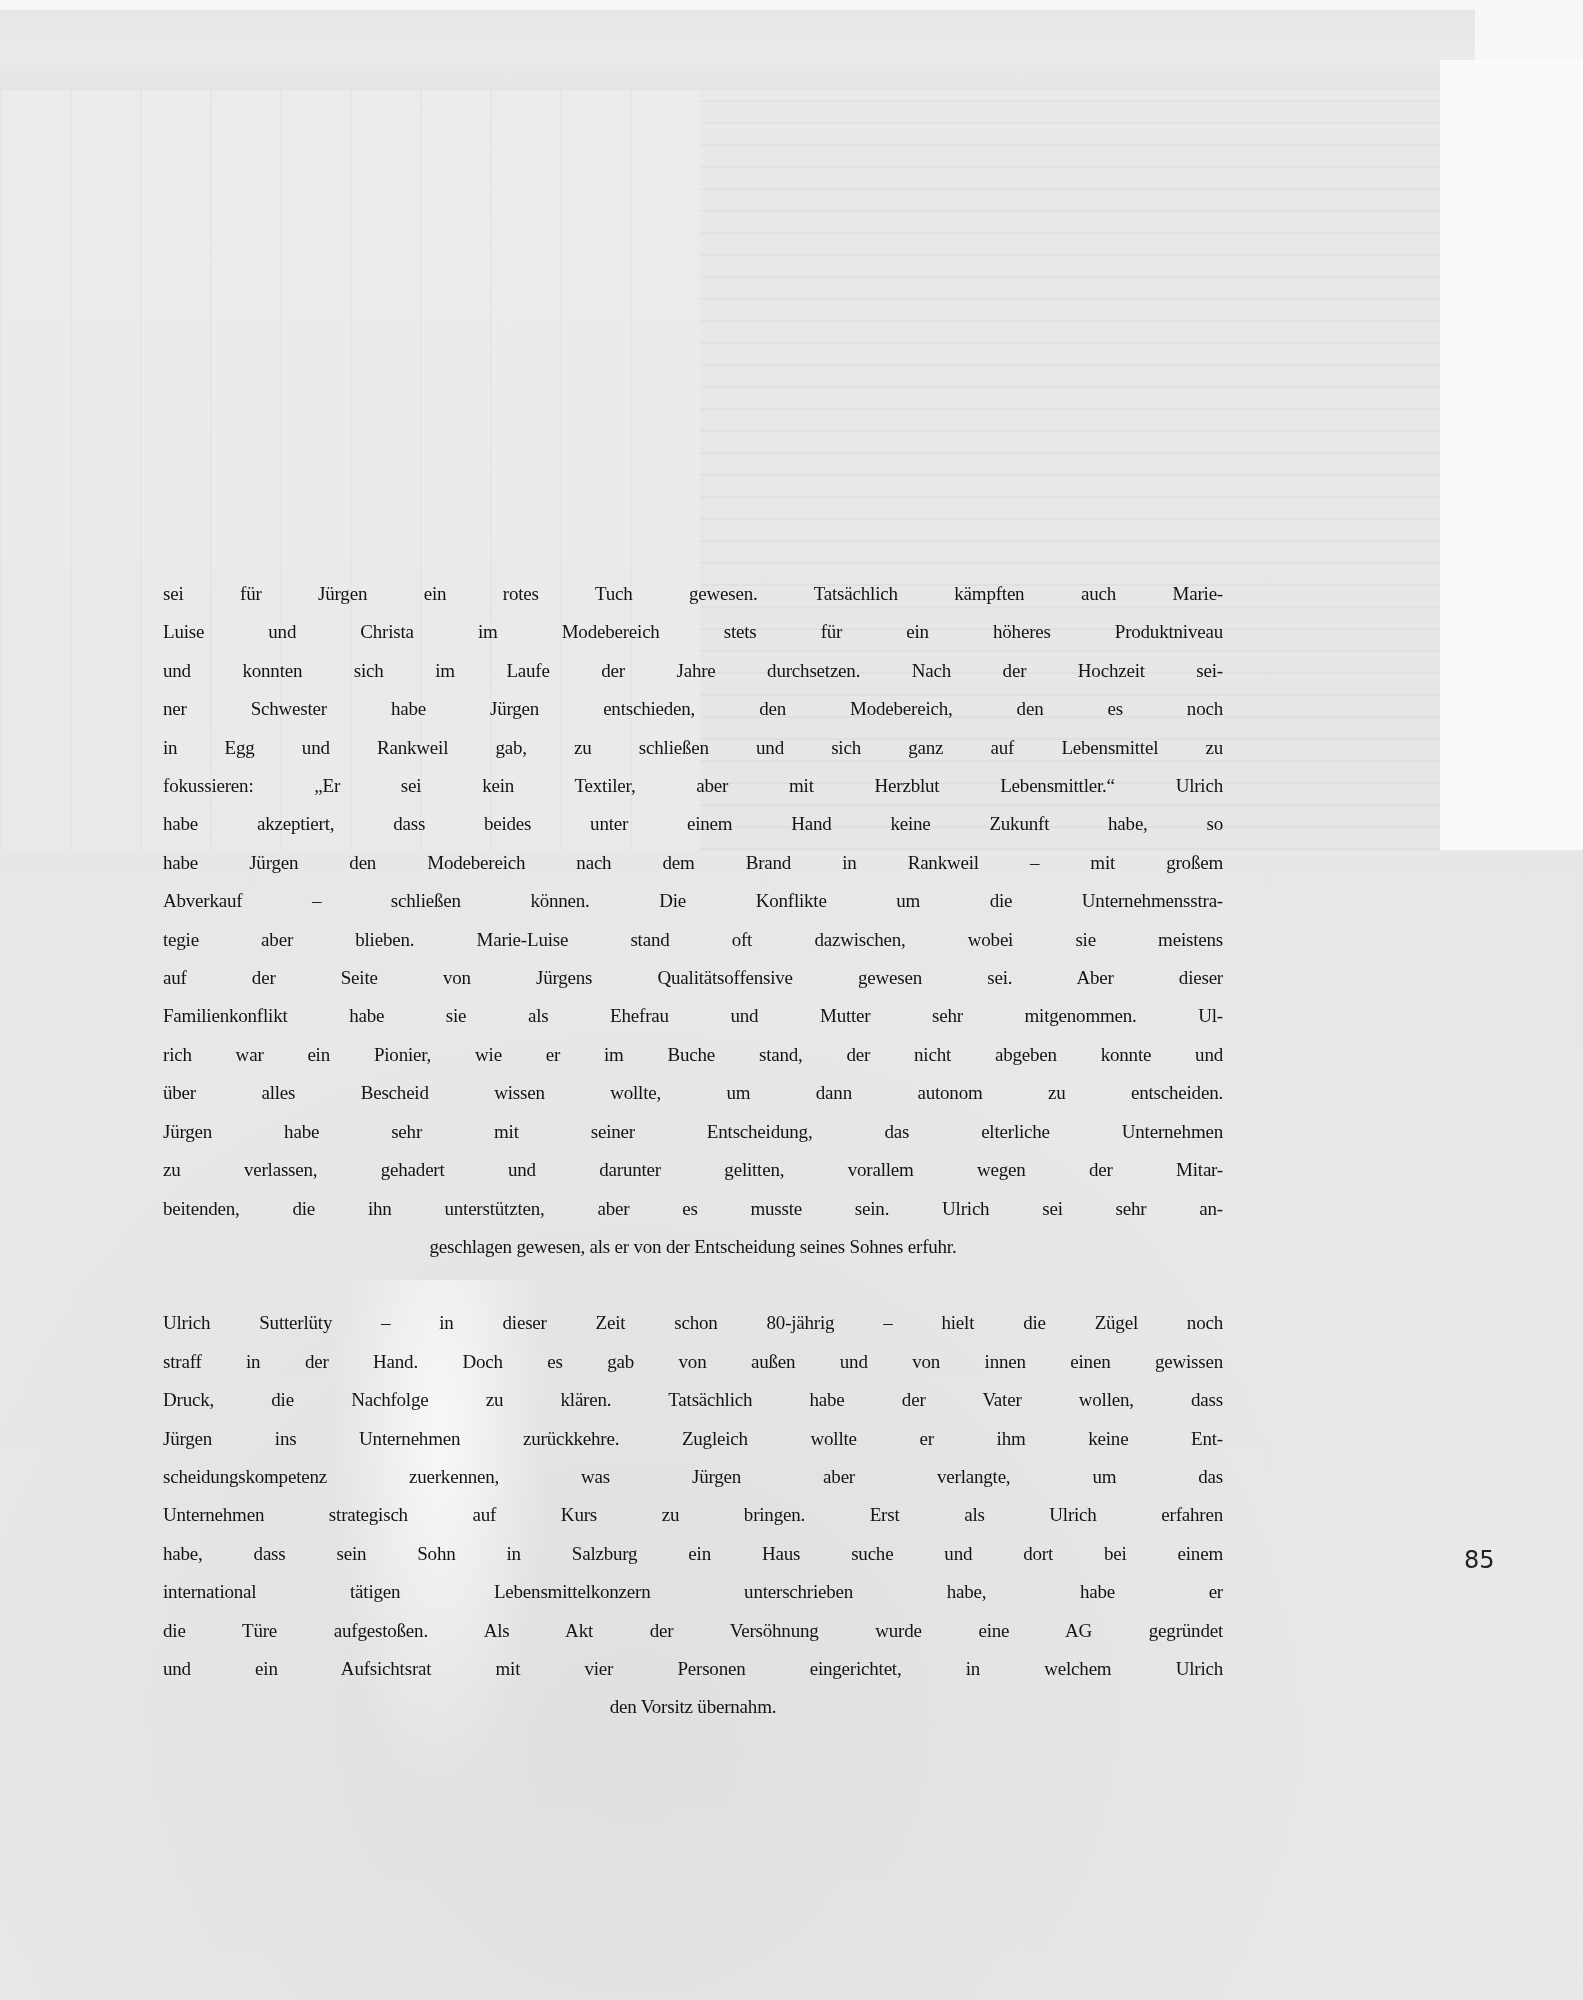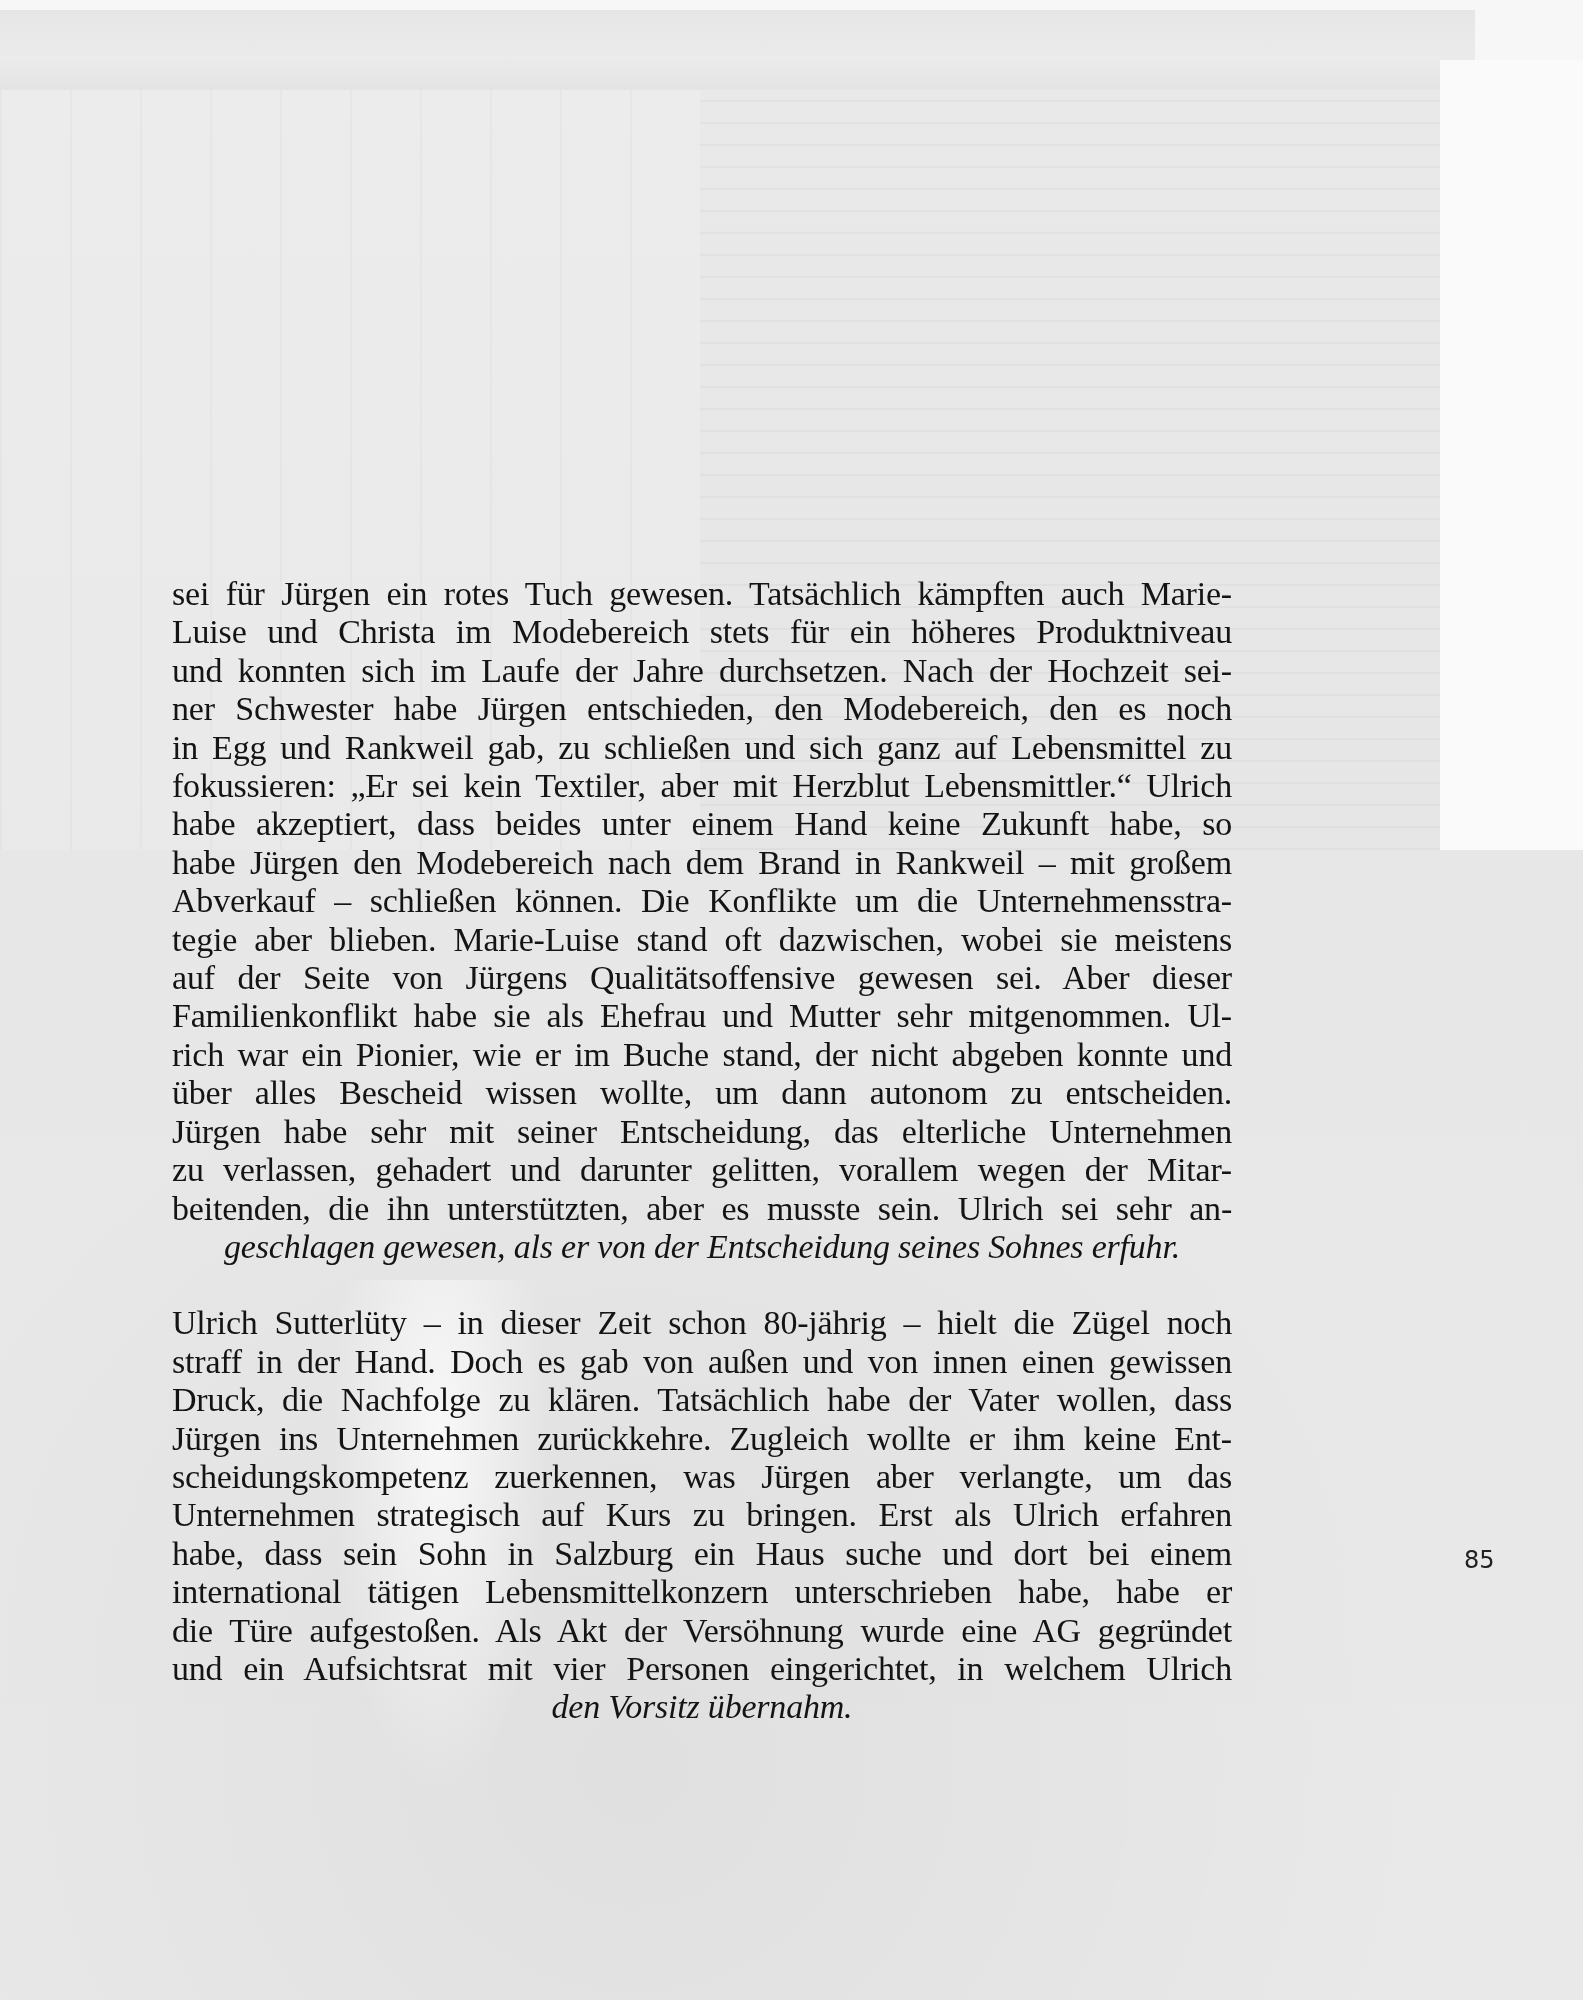--- a/index.html
+++ b/index.html
@@ -34,27 +34,27 @@
       position: absolute; left: 0; top: 850px; width: 1583px; height: 1150px;
       background:
         radial-gradient(ellipse at 40% 80%, rgba(0,0,0,0.04), transparent 60%),
         linear-gradient(180deg, #e7e7e7, #e9e9e9);
     }
     .bg-photo .figure {
       position: absolute; left: 330px; top: 1280px; width: 220px; height: 520px;
       background: radial-gradient(ellipse at 50% 30%, #f8f8f8, rgba(240,240,240,0) 70%);
     }
     .text-block {
-      position: absolute; left: 172px; top: 575px; width: 1060px;
-      font-size: 34px; line-height: 38.4px; text-align: justify;
+      position: absolute; left: 163px; top: 575px; width: 1060px;
+      font-size: 19px; line-height: 38.4px; text-align: justify;
       letter-spacing: -0.2px;
     }
     .text-block p { margin: 0; }
     .line { display: block; text-align: justify; text-align-last: justify; white-space: nowrap; }
-    .line.last { text-align-last: center; font-style: italic; }
+    .line.last { text-align-last: center; }
     .para-gap { height: 38px; }
     .page-number {
       position: absolute; left: 1464px; top: 1546px;
       font-family: "DejaVu Sans", sans-serif; font-size: 24px; color: #222;
     }
   </style>
 </head>
 <body>
 
 <div class="bg-photo">

